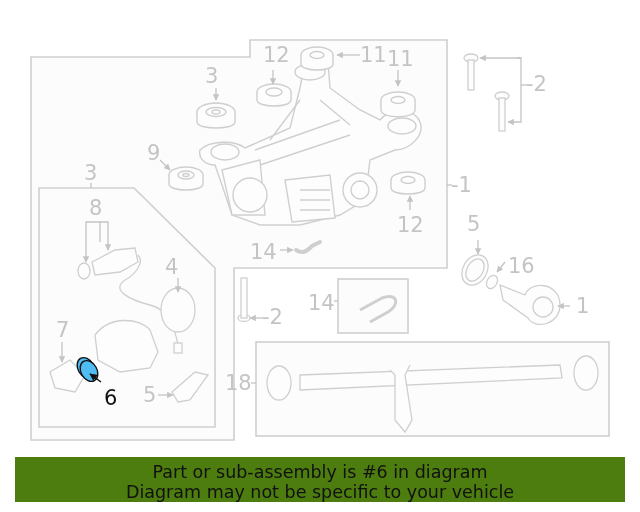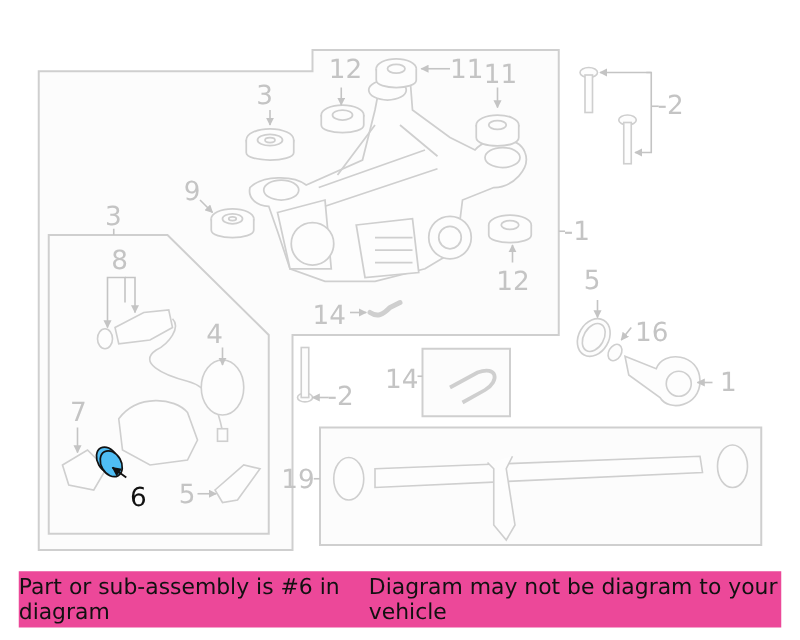--- a/index.html
+++ b/index.html
@@ -1,20 +1,20 @@
 <!DOCTYPE html>
 <html><head>
   <meta charset="utf-8">
   <style>
     html, body { margin: 0; padding: 0; background: #ffffff; }
     body { width: 640px; height: 512px; position: relative; overflow: hidden; font-family: "DejaVu Sans", sans-serif; }
     #diagram { position: absolute; left: 0; top: 0; width: 640px; height: 512px; }
     .callout { position: absolute; font-family: "DejaVu Sans", sans-serif; font-size: 21px; color: #c4c4c4; line-height: 1; white-space: nowrap; }
     .callout.hl { color: #111111; }
-    #banner { position: absolute; left: 15px; top: 457px; width: 610px; height: 45px; background: #ec4899; display: flex; flex-direction: row; align-items: center; justify-content: center; }
+    #banner { position: absolute; left: 15px; top: 457px; width: 610px; height: 45px; background: #4d7c0f; display: flex; flex-direction: column; align-items: center; justify-content: flex-end; }
     #banner span { font-family: "DejaVu Sans", sans-serif; font-size: 17.5px; color: #111; line-height: 20px; }
   </style>
 </head>
 <body>
 
 <svg id="diagram" viewBox="0 0 640 512" xmlns="http://www.w3.org/2000/svg">
   <defs>
     <marker id="arr" viewBox="0 0 10 10" refX="9" refY="5" markerWidth="5" markerHeight="5" orient="auto-start-reverse">
       <path d="M0,0 L10,5 L0,10 z" fill="#c4c4c4"></path>
     </marker>
@@ -168,18 +168,18 @@
 <span class="callout" style="left:205px;top:66px">3</span>
 <span class="callout" style="left:360px;top:45px">11</span>
 <span class="callout" style="left:387px;top:49px">11</span>
 <span class="callout" style="left:263px;top:45px">12</span>
 <span class="callout" style="left:397px;top:215px">12</span>
 <span class="callout" style="left:250px;top:242px">14</span>
 <span class="callout" style="left:308px;top:293px">14</span>
 <span class="callout" style="left:576px;top:296px">1</span>
 <span class="callout" style="left:508px;top:256px">16</span>
 <span class="callout" style="left:467px;top:214px">5</span>
-<span class="callout" style="left:225px;top:373px">19</span>
+<span class="callout" style="left:225px;top:373px">18</span>
 
 <div id="banner">
   <span>Part or sub-assembly is #6 in diagram</span>
-  <span>Diagram may not be diagram to your vehicle</span>
+  <span>Diagram may not be specific to your vehicle</span>
 </div>
 
 </body></html>

